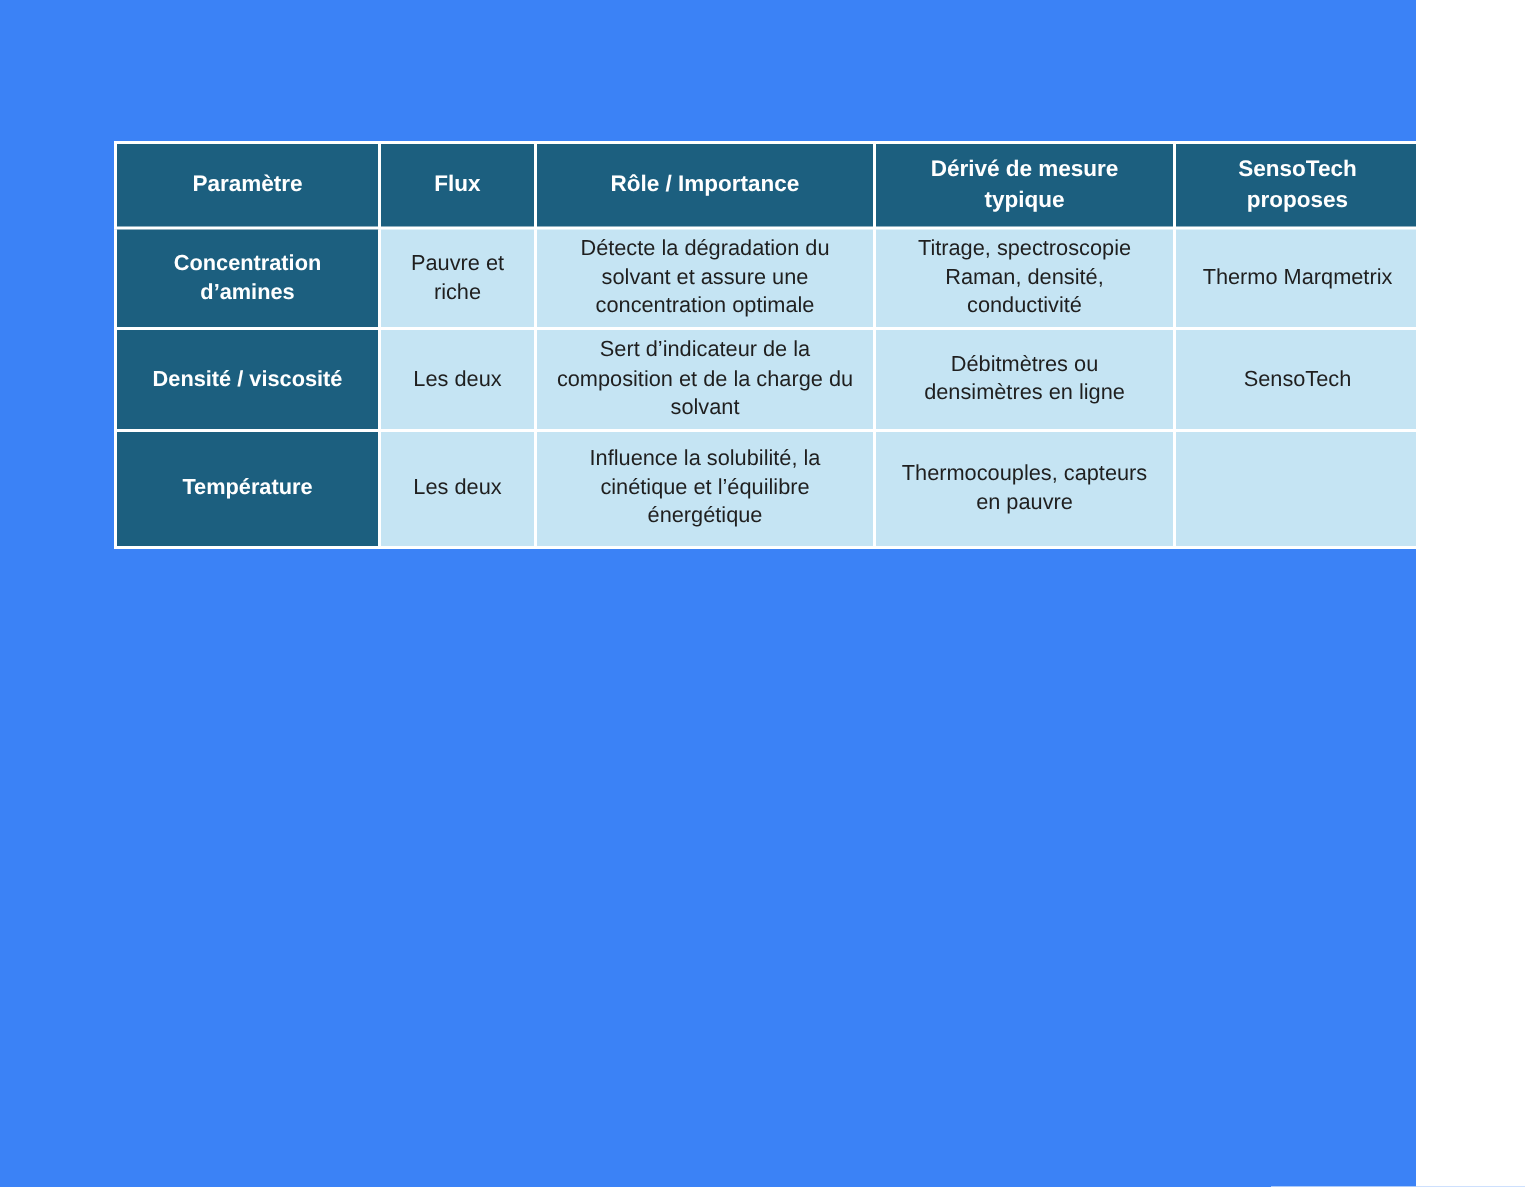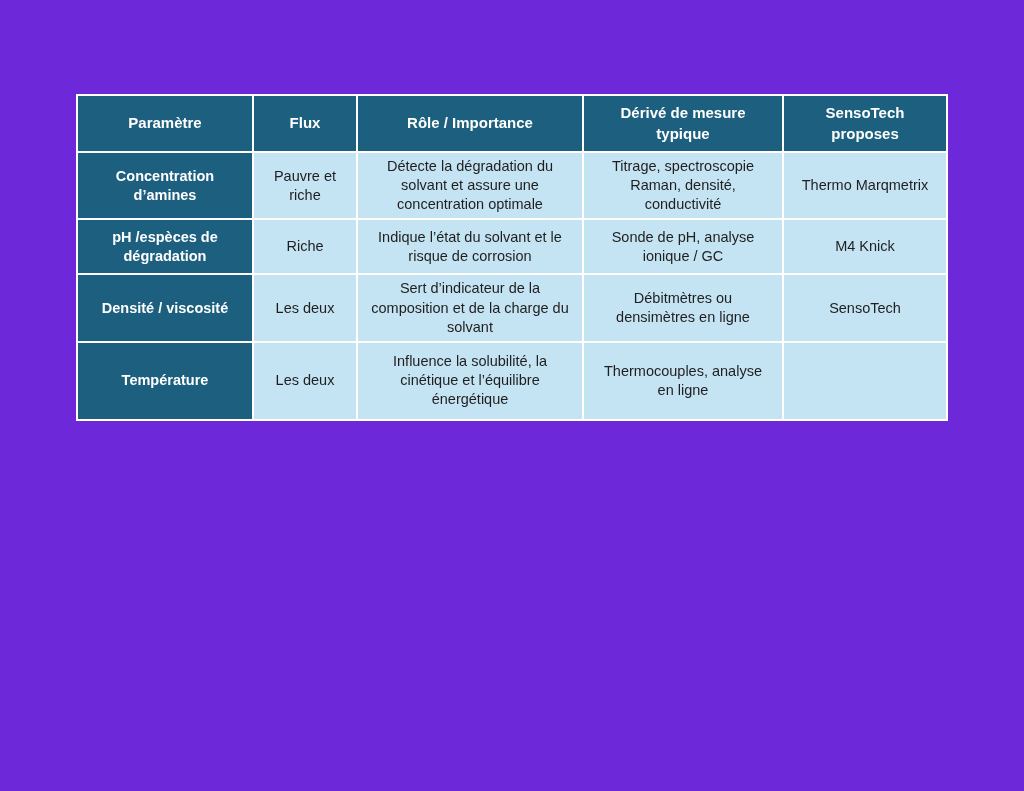--- a/index.html
+++ b/index.html
@@ -11,23 +11,23 @@
   }
   * { box-sizing: border-box; }
   html, body {
     margin: 0;
     padding: 0;
     background: #ffffff;
     font-family: "Liberation Sans", "DejaVu Sans", sans-serif;
   }
   .page {
     position: relative;
-    width: 1024px;
+    width: 944px;
     height: 791px;
-    background: #6d28d9;
+    background: #3b82f6;
     overflow: hidden;
   }
   table.param-table {
     position: absolute;
     left: 76px;
     top: 94px;
     width: 870px;
     border-collapse: collapse;
     table-layout: fixed;
   }
@@ -91,36 +91,29 @@
       </tr>
     </thead>
     <tbody>
       <tr class="row-1">
         <td class="param-cell">Concentration d’amines</td>
         <td>Pauvre et riche</td>
         <td>Détecte la dégradation du solvant et assure une concentration optimale</td>
         <td>Titrage, spectroscopie Raman, densité, conductivité</td>
         <td>Thermo Marqmetrix</td>
       </tr>
-      <tr class="row-4">
-        <td class="param-cell">pH /espèces de dégradation</td>
-        <td>Riche</td>
-        <td>Indique l’état du solvant et le risque de corrosion</td>
-        <td>Sonde de pH, analyse ionique / GC</td>
-        <td>M4 Knick</td>
-      </tr>
       <tr class="row-5">
         <td class="param-cell">Densité / viscosité</td>
         <td>Les deux</td>
         <td>Sert d’indicateur de la composition et de la charge du solvant</td>
         <td>Débitmètres ou densimètres en ligne</td>
         <td>SensoTech</td>
       </tr>
       <tr class="row-6">
         <td class="param-cell">Température</td>
         <td>Les deux</td>
         <td>Influence la solubilité, la cinétique et l’équilibre énergétique</td>
-        <td>Thermocouples, analyse en ligne</td>
+        <td>Thermocouples, capteurs en pauvre</td>
         <td></td>
       </tr>
     </tbody>
   </table>
 </div>
 
 </body></html>

